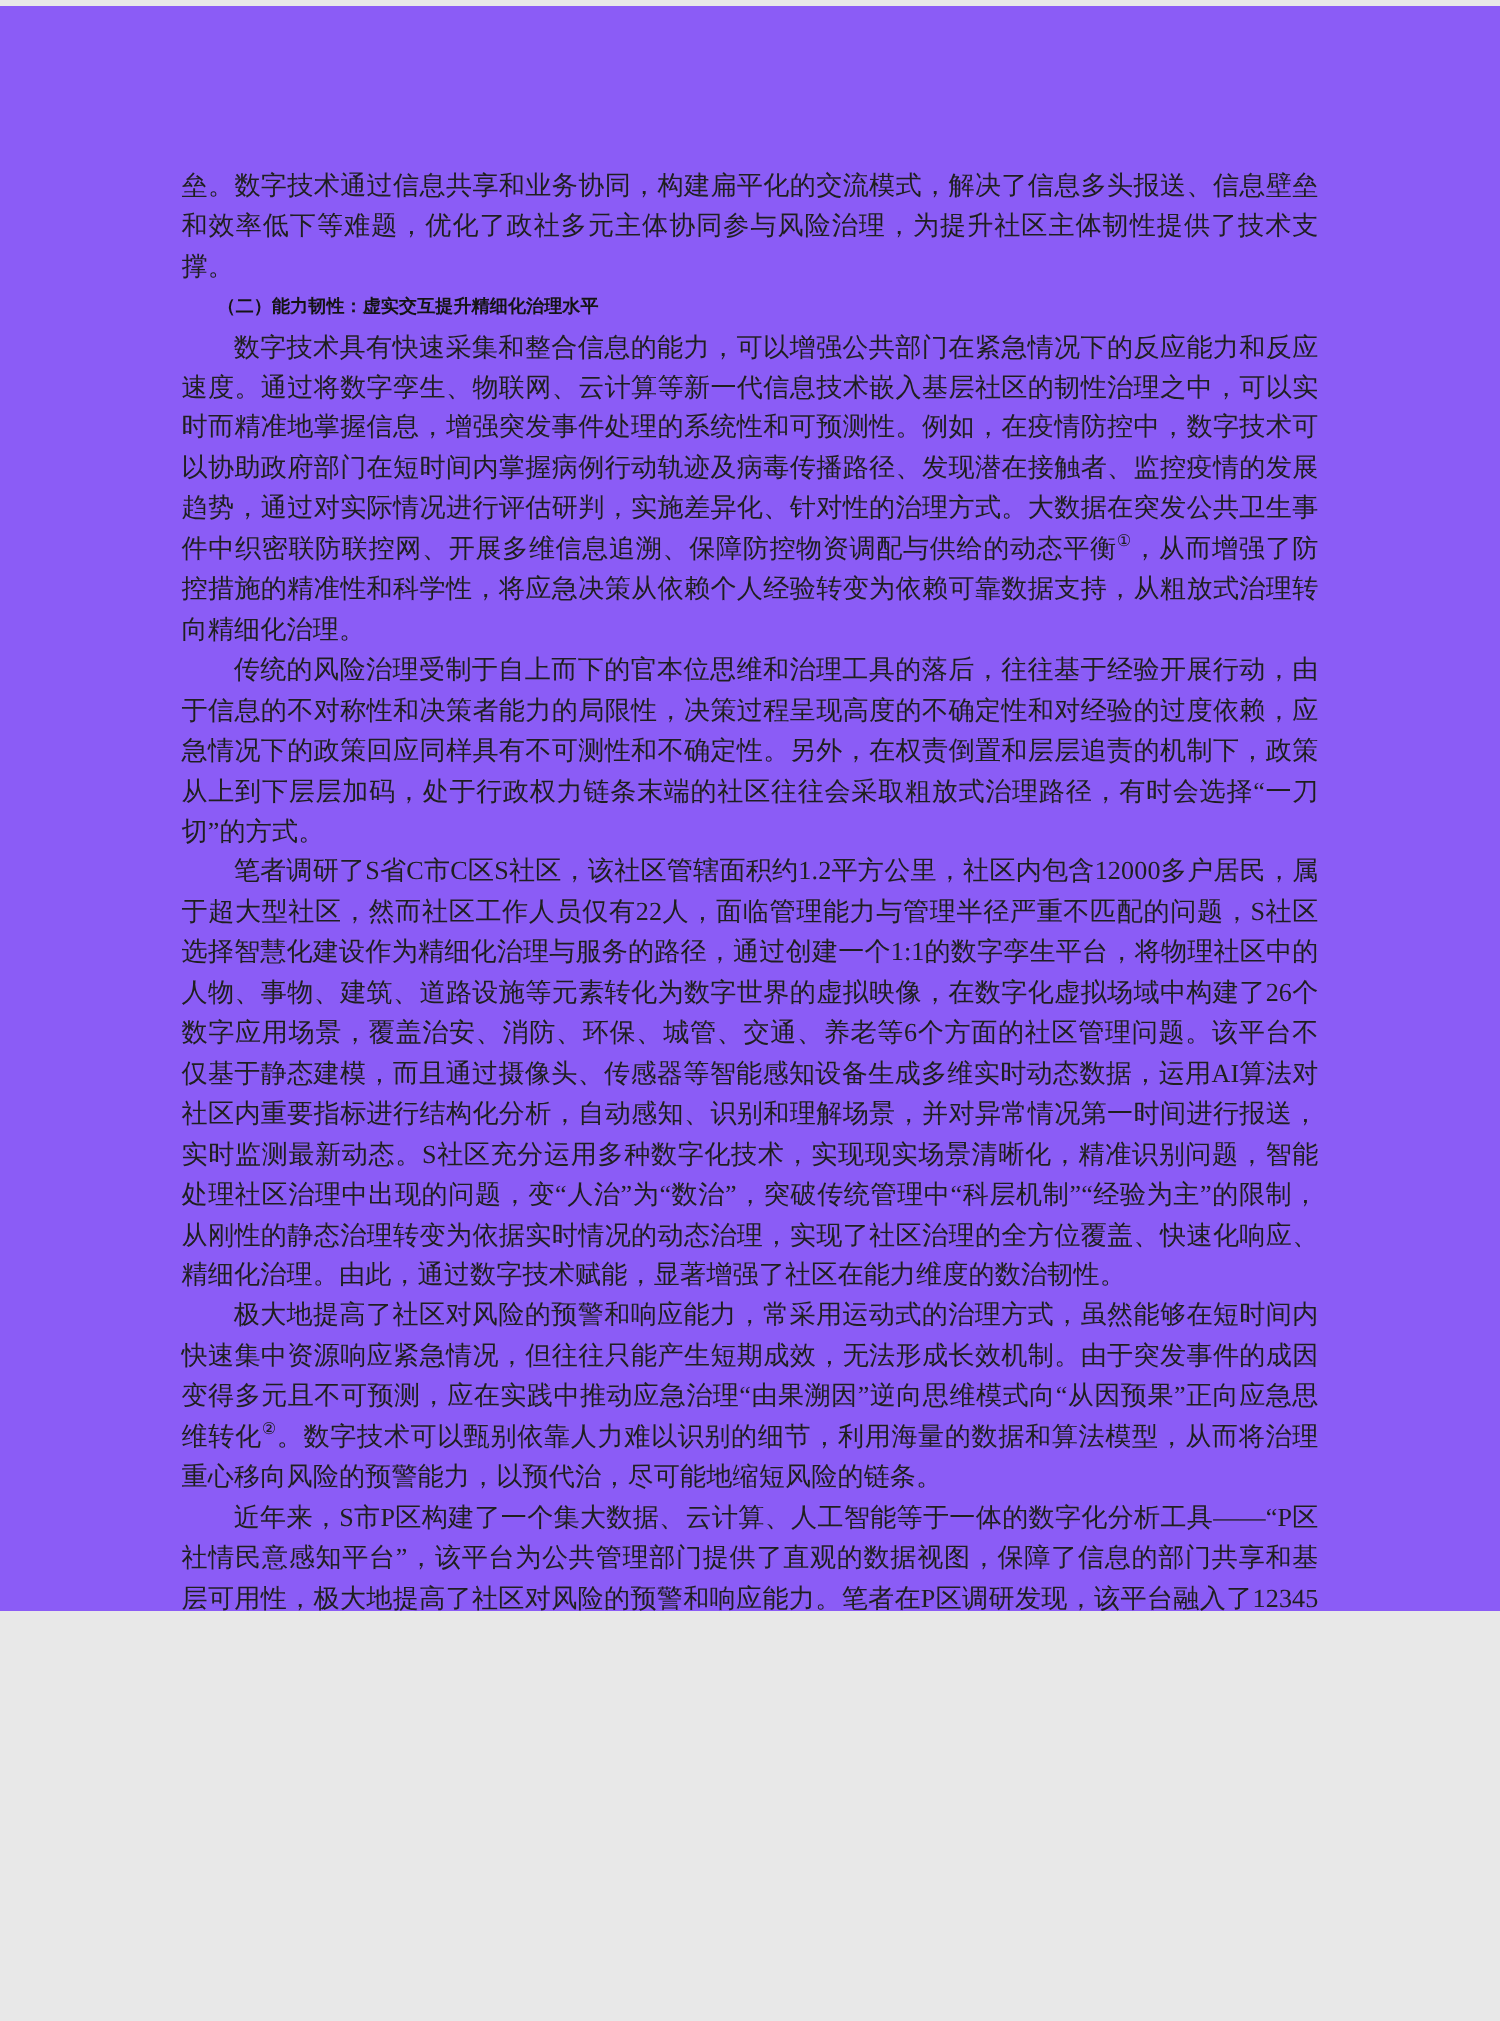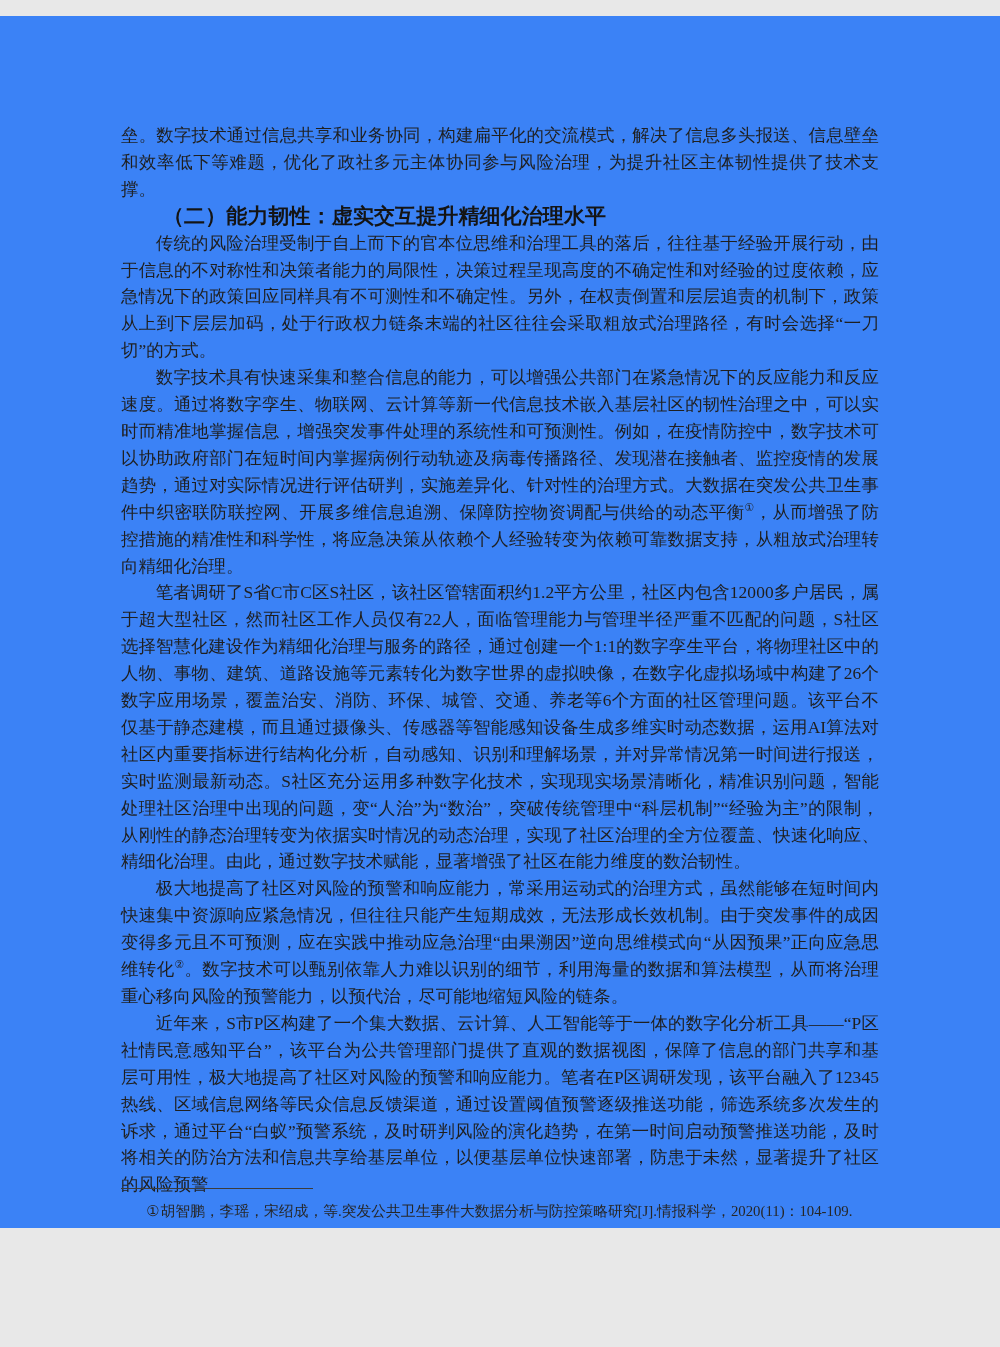--- a/index.html
+++ b/index.html
@@ -3,23 +3,23 @@
 <meta charset="utf-8">
 <style>
   html, body {
     margin: 0;
     padding: 0;
     background: #e8e8e8;
   }
   .page {
     position: relative;
     width: 1000px;
-    height: 1212px;
-    margin: 16px auto;
-    background: #3b82f6;
+    height: 1070px;
+    margin: 4px auto;
+    background: #8b5cf6;
     color: #1f1f1f;
     font-family: "Liberation Serif", "DejaVu Serif", serif;
     overflow: hidden;
   }
   .article-body {
     position: absolute;
     left: 121px;
     top: 106px;
     width: 758px;
     font-size: 17.4px;
@@ -29,21 +29,21 @@
   }
   .para {
     margin: 0;
     text-indent: 2em;
   }
   .para.no-indent {
     text-indent: 0;
   }
   .section-heading {
     margin: 0;
-    font-size: 21px;
+    font-size: 12px;
     line-height: 26.9px;
     font-weight: bold;
     text-indent: 2em;
     color: #141414;
   }
   .fn-ref {
     font-size: 0.62em;
     line-height: 0;
     vertical-align: super;
   }
@@ -85,23 +85,23 @@
 <body>
 
 <div class="page">
 
   <main class="article-body">
 
     <p class="para no-indent">垒。数字技术通过信息共享和业务协同，构建扁平化的交流模式，解决了信息多头报送、信息壁垒和效率低下等难题，优化了政社多元主体协同参与风险治理，为提升社区主体韧性提供了技术支撑。</p>
 
     <h3 class="section-heading">（二）能力韧性：虚实交互提升精细化治理水平</h3>
 
+    <p class="para"><span>数字技术具有快速采集和整合信息的能力，可以增强公共部门在紧急情况下的反应能力和反应速度。通过将数字孪生、物联网、云计算等新一代信息技术嵌入基层社区的韧性治理之中，可以实时而精准地掌握信息，增强突发事件处理的系统性和可预测性。例如，在疫情防控中，数字技术可以协助政府部门在短时间内掌握病例行动轨迹及病毒传播路径、发现潜在接触者、监控疫情的发展趋势，通过对实际情况进行评估研判，实施差异化、针对性的治理方式。大数据在突发公共卫生事件中织密联防联控网、开展多维信息追溯、保障防控物资调配与供给的动态平衡</span><sup class="fn-ref">①</sup><span>，从而增强了防控措施的精准性和科学性，将应急决策从依赖个人经验转变为依赖可靠数据支持，从粗放式治理转向精细化治理。</span></p>
+
     <p class="para">传统的风险治理受制于自上而下的官本位思维和治理工具的落后，往往基于经验开展行动，由于信息的不对称性和决策者能力的局限性，决策过程呈现高度的不确定性和对经验的过度依赖，应急情况下的政策回应同样具有不可测性和不确定性。另外，在权责倒置和层层追责的机制下，政策从上到下层层加码，处于行政权力链条末端的社区往往会采取粗放式治理路径，有时会选择“一刀切”的方式。</p>
-
-    <p class="para"><span>数字技术具有快速采集和整合信息的能力，可以增强公共部门在紧急情况下的反应能力和反应速度。通过将数字孪生、物联网、云计算等新一代信息技术嵌入基层社区的韧性治理之中，可以实时而精准地掌握信息，增强突发事件处理的系统性和可预测性。例如，在疫情防控中，数字技术可以协助政府部门在短时间内掌握病例行动轨迹及病毒传播路径、发现潜在接触者、监控疫情的发展趋势，通过对实际情况进行评估研判，实施差异化、针对性的治理方式。大数据在突发公共卫生事件中织密联防联控网、开展多维信息追溯、保障防控物资调配与供给的动态平衡</span><sup class="fn-ref">①</sup><span>，从而增强了防控措施的精准性和科学性，将应急决策从依赖个人经验转变为依赖可靠数据支持，从粗放式治理转向精细化治理。</span></p>
 
     <p class="para">笔者调研了S省C市C区S社区，该社区管辖面积约1.2平方公里，社区内包含12000多户居民，属于超大型社区，然而社区工作人员仅有22人，面临管理能力与管理半径严重不匹配的问题，S社区选择智慧化建设作为精细化治理与服务的路径，通过创建一个1:1的数字孪生平台，将物理社区中的人物、事物、建筑、道路设施等元素转化为数字世界的虚拟映像，在数字化虚拟场域中构建了26个数字应用场景，覆盖治安、消防、环保、城管、交通、养老等6个方面的社区管理问题。该平台不仅基于静态建模，而且通过摄像头、传感器等智能感知设备生成多维实时动态数据，运用AI算法对社区内重要指标进行结构化分析，自动感知、识别和理解场景，并对异常情况第一时间进行报送，实时监测最新动态。S社区充分运用多种数字化技术，实现现实场景清晰化，精准识别问题，智能处理社区治理中出现的问题，变“人治”为“数治”，突破传统管理中“科层机制”“经验为主”的限制，从刚性的静态治理转变为依据实时情况的动态治理，实现了社区治理的全方位覆盖、快速化响应、精细化治理。由此，通过数字技术赋能，显著增强了社区在能力维度的数治韧性。</p>
 
 
     <p class="para"><span>极大地提高了社区对风险的预警和响应能力，常采用运动式的治理方式，虽然能够在短时间内快速集中资源响应紧急情况，但往往只能产生短期成效，无法形成长效机制。由于突发事件的成因变得多元且不可预测，应在实践中推动应急治理“由果溯因”逆向思维模式向“从因预果”正向应急思维转化</span><sup class="fn-ref">②</sup><span>。数字技术可以甄别依靠人力难以识别的细节，利用海量的数据和算法模型，从而将治理重心移向风险的预警能力，以预代治，尽可能地缩短风险的链条。</span></p>
 
     <p class="para">近年来，S市P区构建了一个集大数据、云计算、人工智能等于一体的数字化分析工具——“P区社情民意感知平台”，该平台为公共管理部门提供了直观的数据视图，保障了信息的部门共享和基层可用性，极大地提高了社区对风险的预警和响应能力。笔者在P区调研发现，该平台融入了12345热线、区域信息网络等民众信息反馈渠道，通过设置阈值预警逐级推送功能，筛选系统多次发生的诉求，通过平台“白蚁”预警系统，及时研判风险的演化趋势，在第一时间启动预警推送功能，及时将相关的防治方法和信息共享给基层单位，以便基层单位快速部署，防患于未然，显著提升了社区的风险预警</p>
 
   </main>
 

